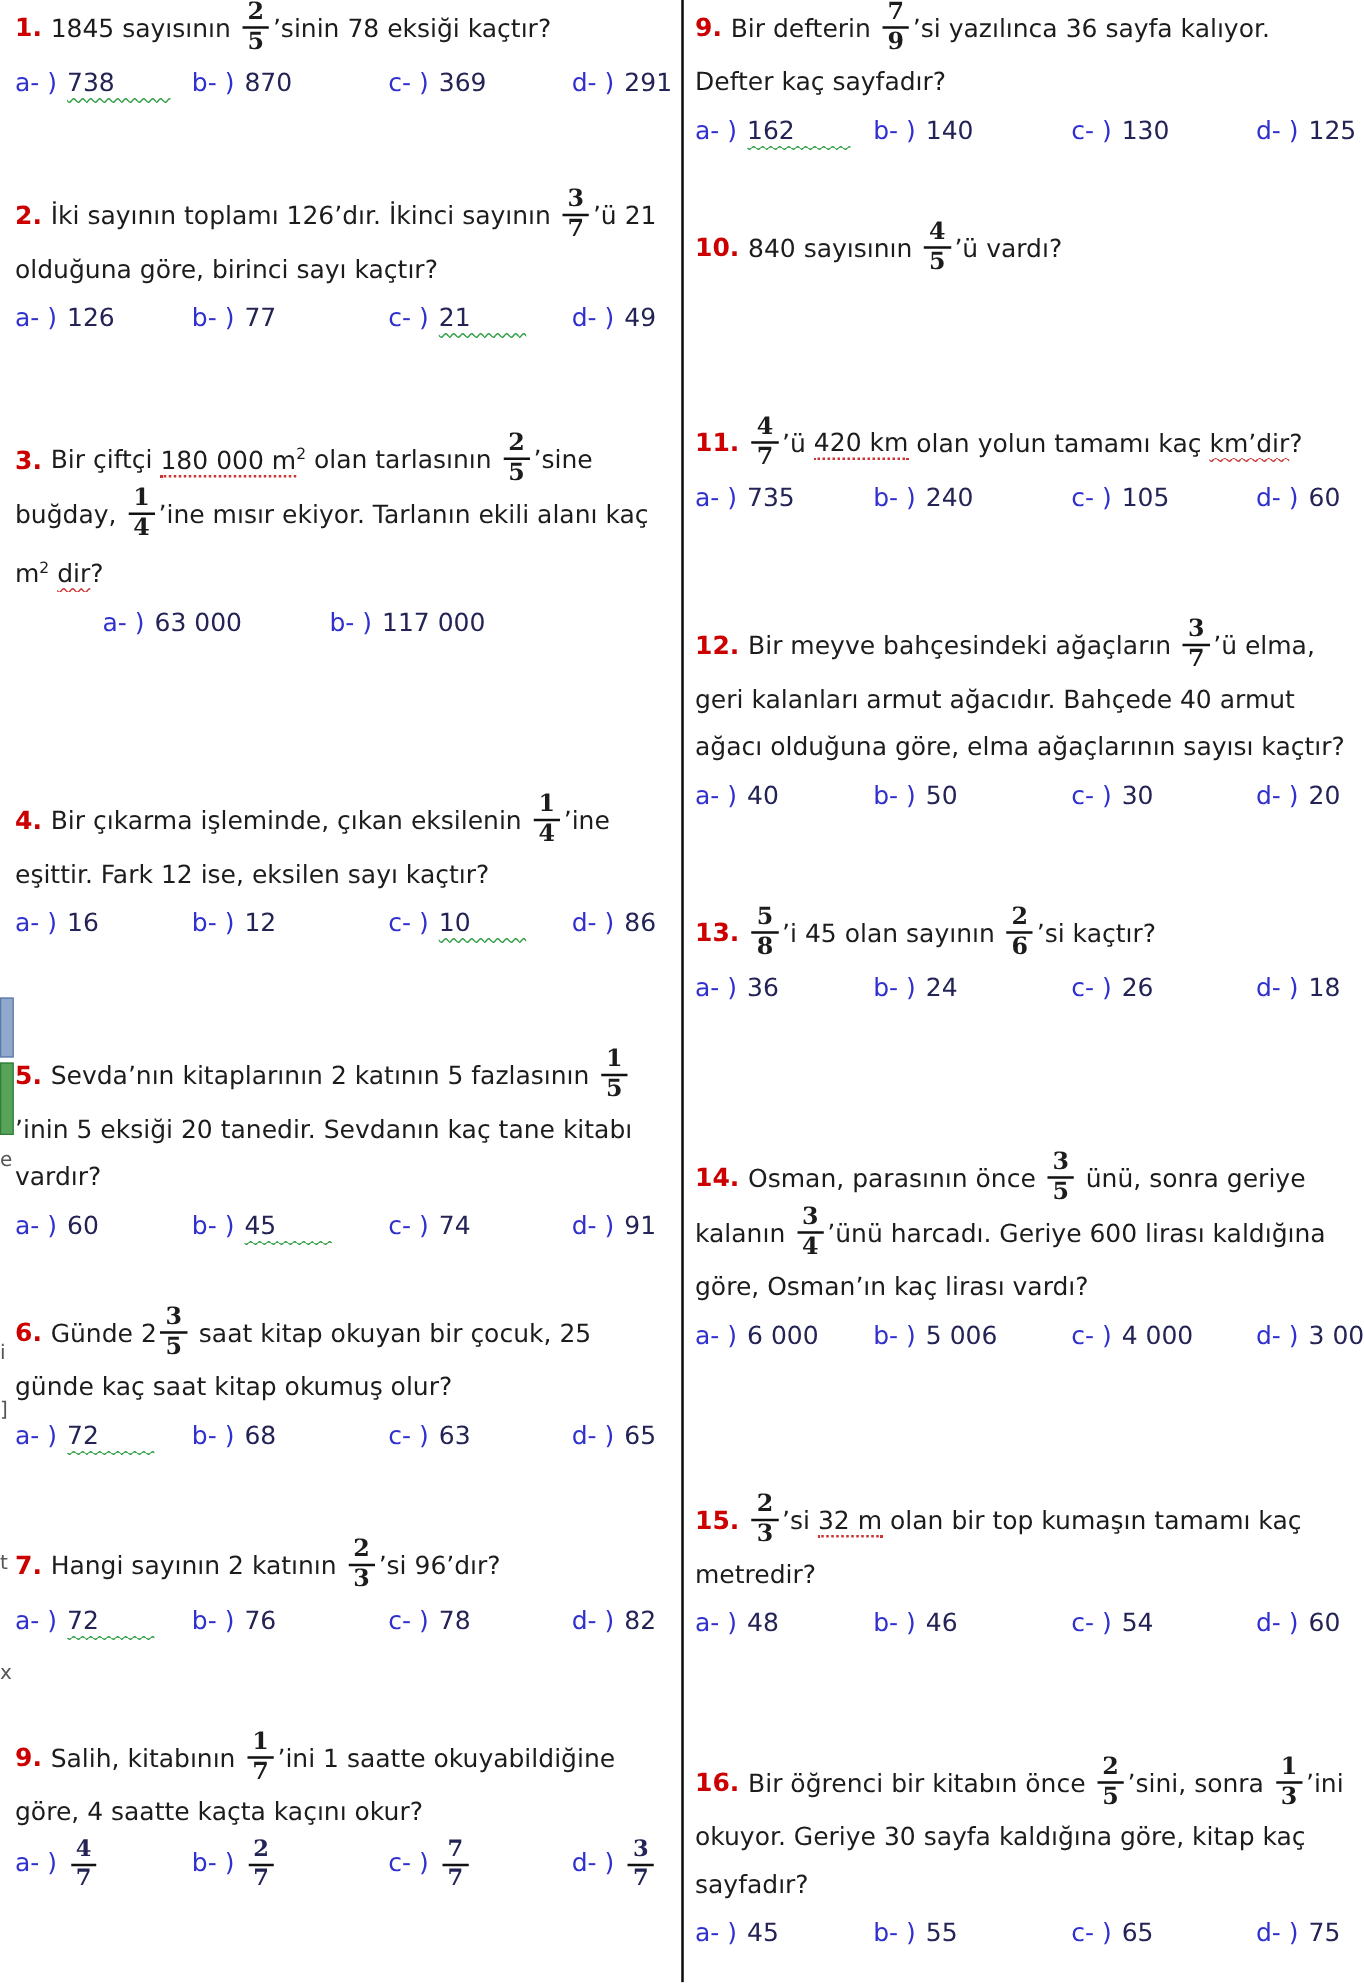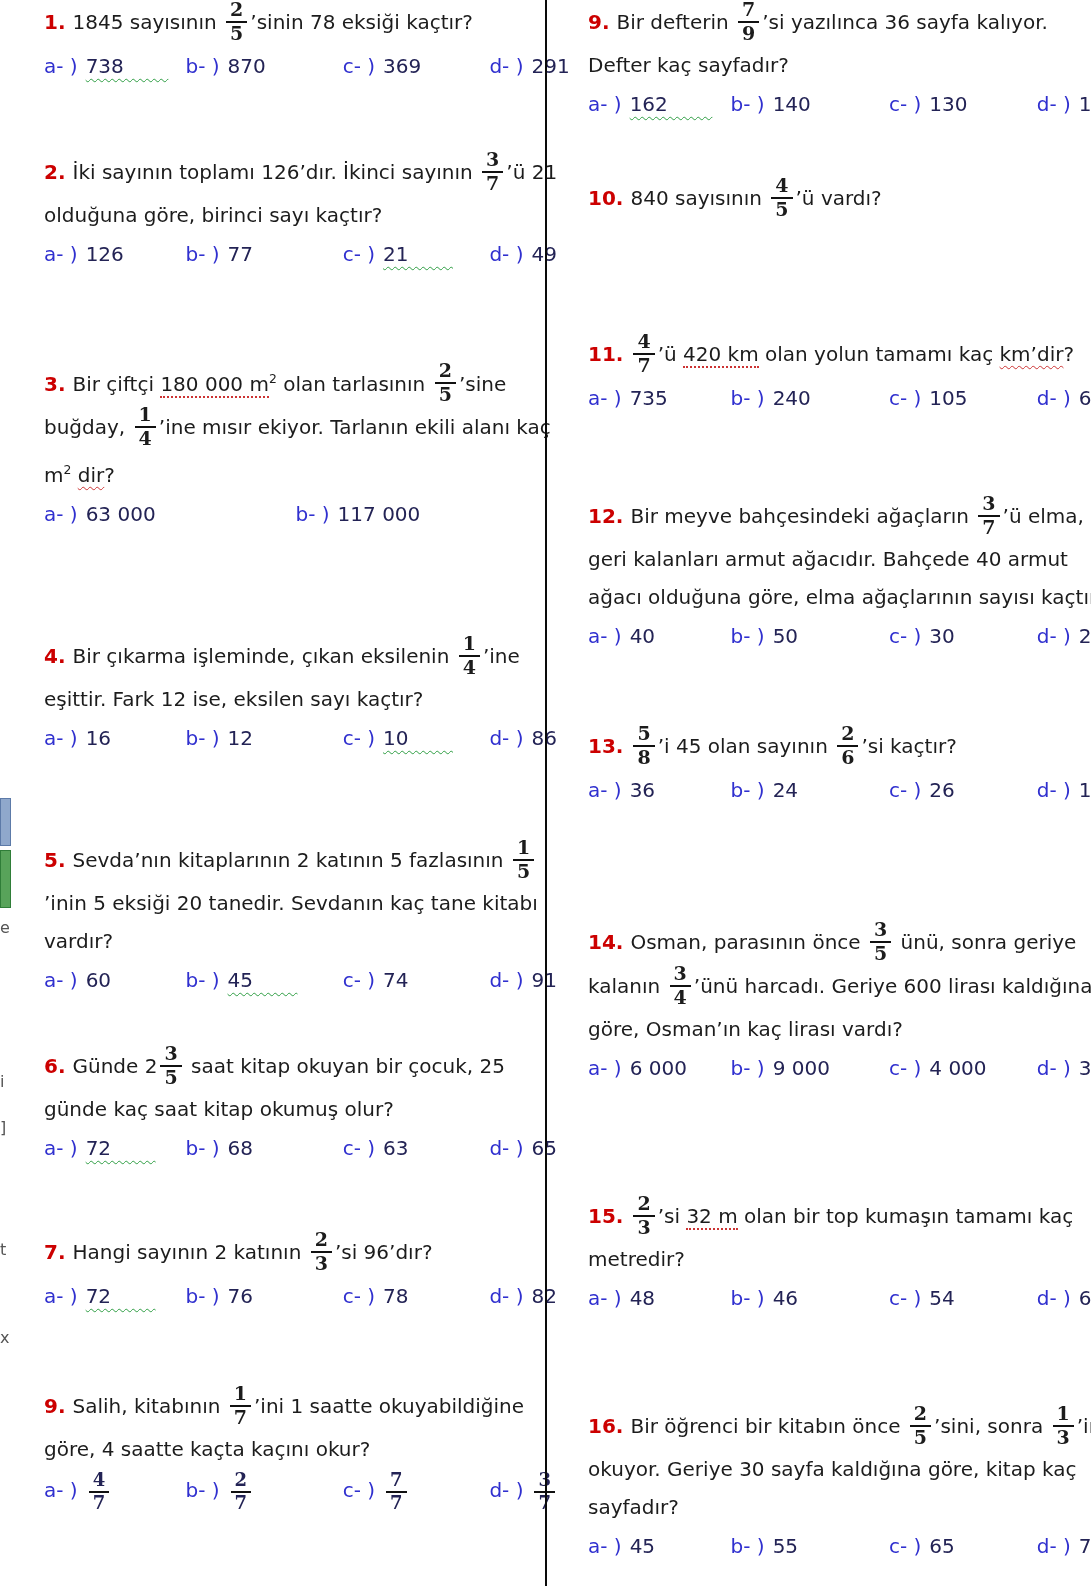--- a/index.html
+++ b/index.html
@@ -8,29 +8,29 @@
     width:1091px;height:1586px;
     background:#ffffff;
     font-family:"DejaVu Sans","Liberation Sans",sans-serif;
     overflow:hidden;
     color:#1c1c1c;
   }
   .divider{
     position:absolute;left:545px;top:0;width:2px;height:1586px;
     background:#0a0a0a;
   }
-  .col{position:absolute;top:0;height:1586px;margin-left:32px;}
+  .col{position:absolute;top:0;height:1586px;}
   .col-left{left:12px;width:524px;}
   .col-right{left:556px;width:528px;}
   .q{position:absolute;left:0;width:100%;}
 
   
   .col-left  > .q:nth-child(1){top:2px;}
   .col-left  > .q:nth-child(2){top:152px;}
-  .col-left  > .q:nth-child(3){top:360px;}
+  .col-left  > .q:nth-child(3){top:344px;}
   .col-left  > .q:nth-child(4){top:636px;}
   .col-left  > .q:nth-child(5){top:840px;}
   .col-left  > .q:nth-child(6){top:1046px;}
   .col-left  > .q:nth-child(7){top:1232px;}
   .col-left  > .q:nth-child(8){top:1386px;}
   .col-right > .q:nth-child(1){top:2px;}
   .col-right > .q:nth-child(2){top:178px;}
   .col-right > .q:nth-child(3){top:334px;}
   .col-right > .q:nth-child(4){top:496px;}
   .col-right > .q:nth-child(5){top:726px;}
@@ -73,21 +73,21 @@
     text-underline-offset:4px;
   }
   sup{font-size:0.62em;}
 
   .arow{display:flex;margin-top:3px;font-size:20px;line-height:34px;}
   .arow .opt{flex:0 0 auto;}
   .arow.cols4 .opt:nth-child(1){width:27%;}
   .arow.cols4 .opt:nth-child(2){width:30%;}
   .arow.cols4 .opt:nth-child(3){width:28%;}
   .arow.cols4 .opt:nth-child(4){width:15%;}
-  .arow.cols2 .opt:nth-child(1){width:48%;}
+  .arow.cols2 .opt:nth-child(1){width:48%;text-align:center;}
   .arow.cols2 .opt:nth-child(2){width:52%;}
   .albl{color:#3030cf;margin-right:8px;white-space:pre;}
   .aval{color:#232355;white-space:pre;}
   .aval.marked{
     text-decoration:underline;
     text-decoration-style:wavy;
     text-decoration-color:#2f9e44;
     text-decoration-thickness:1px;
     text-underline-offset:5px;
   }
@@ -278,21 +278,21 @@
       <div class="q">
         <p class="qtext"><b class="qnum">14.</b><span>Osman, parasının önce </span><span class="frac">
             <span class="num">3</span>
             <span class="den">5</span>
           </span><span> ünü,  sonra geriye kalanın </span><span class="frac">
             <span class="num">3</span>
             <span class="den">4</span>
           </span><span>’ünü harcadı. Geriye 600 lirası kaldığına göre, Osman’ın kaç lirası vardı?</span></p>
         <div class="arow cols4">
           <span class="opt"><span class="albl">a- )</span><span class="aval">6 000</span></span>
-          <span class="opt"><span class="albl">b- )</span><span class="aval">9 000</span></span>
+          <span class="opt"><span class="albl">b- )</span><span class="aval">5 006</span></span>
           <span class="opt"><span class="albl">c- )</span><span class="aval">4 000</span></span>
           <span class="opt"><span class="albl">d- )</span><span class="aval">3 000</span></span>
         </div>
       </div>
       <div class="q">
         <p class="qtext"><b class="qnum">15.</b><span class="frac">
             <span class="num">2</span>
             <span class="den">3</span>
           </span><span>’si </span><span class="u-dotted">32 m</span><span> olan bir top kumaşın tamamı kaç metredir?</span></p>
         <div class="arow cols4">

